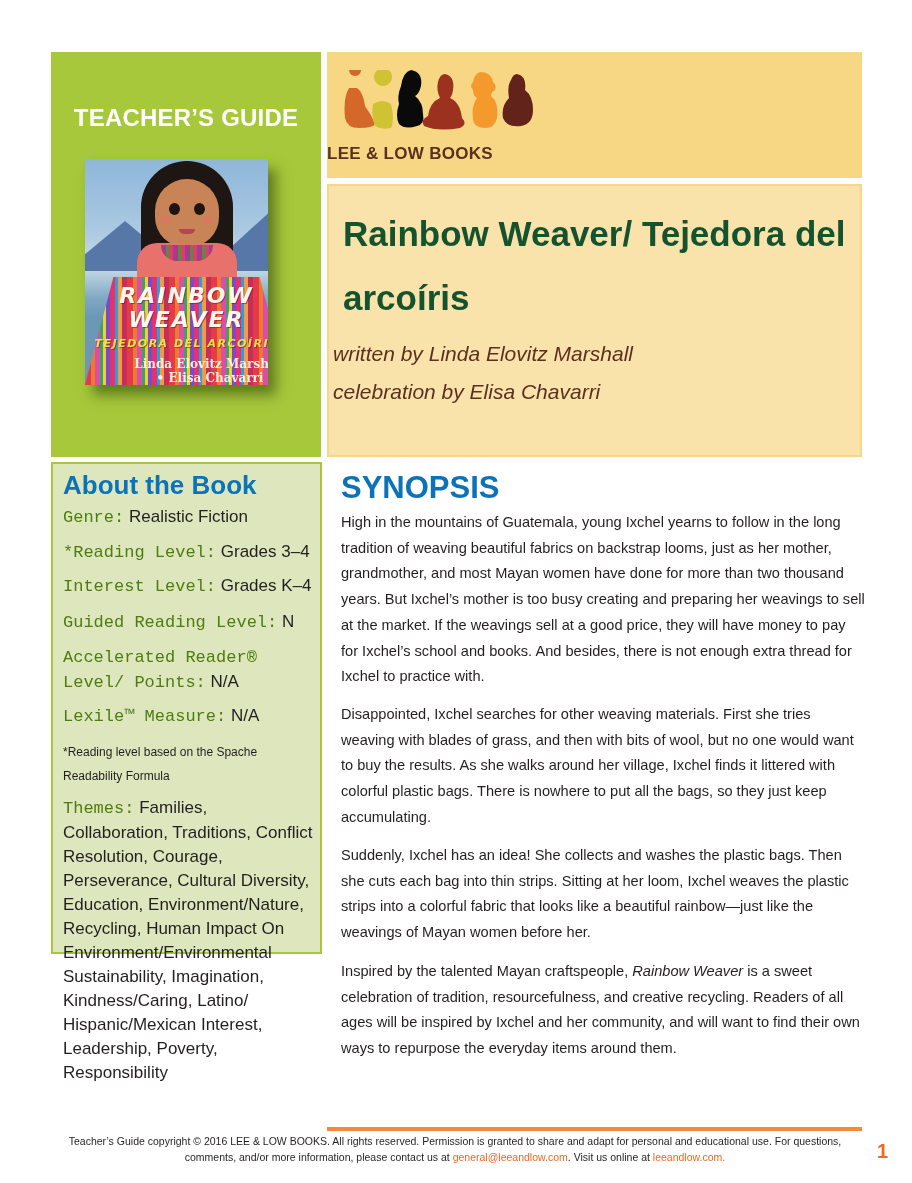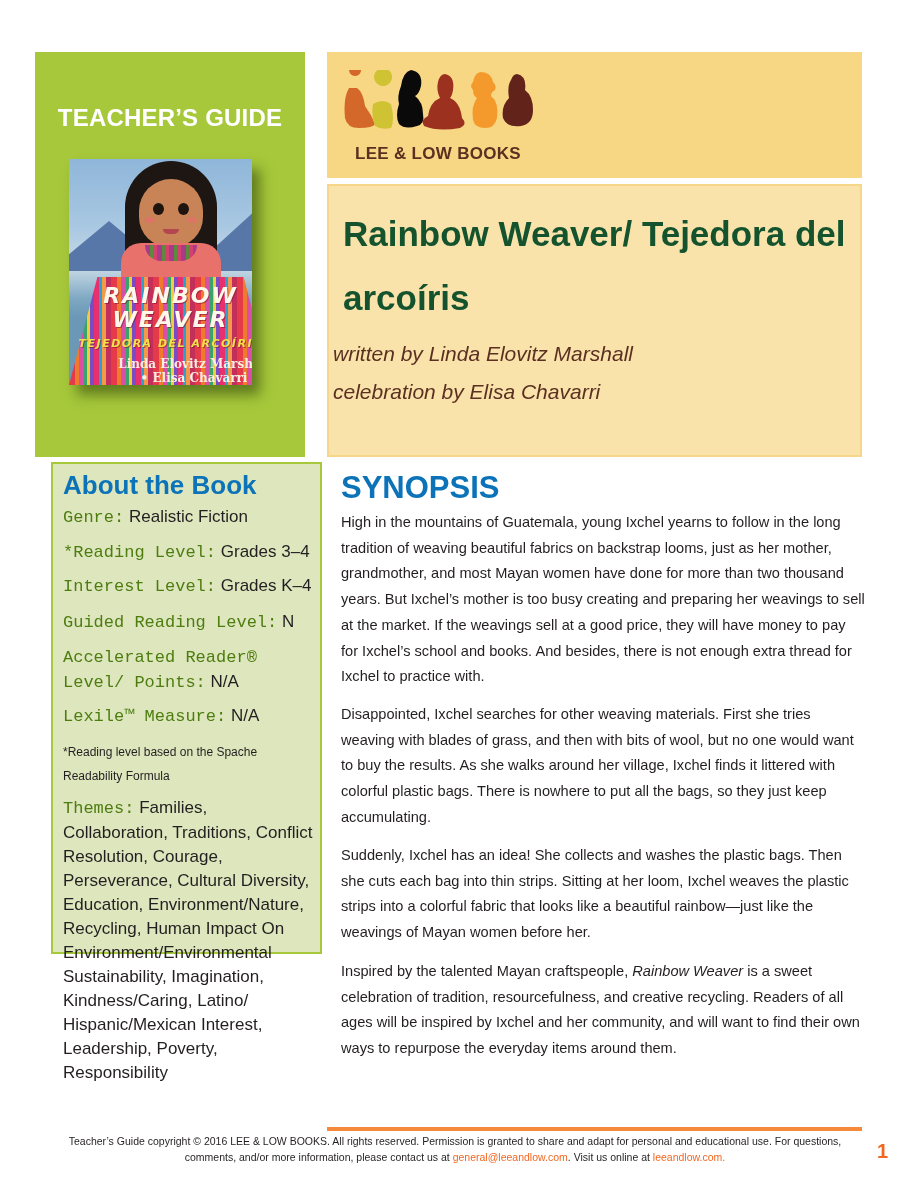--- a/index.html
+++ b/index.html
@@ -5,21 +5,21 @@
     * { margin: 0; padding: 0; box-sizing: border-box; }
     html, body {
       width: 912px; height: 1183px; background: #ffffff;
       font-family: "DejaVu Sans", "Liberation Sans", sans-serif;
       overflow: hidden; position: relative;
     }
     .abs { position: absolute; }
 
     
     #green-panel {
-      left: 35px; top: 52px; width: 270px; height: 405px;
+      left: 51px; top: 52px; width: 270px; height: 405px;
       background: #a6c83a;
     }
     #tg-title {
       left: 0; top: 52px; width: 270px; text-align: center;
       color: #ffffff; font-weight: bold; font-size: 24px; letter-spacing: 0.2px;
       font-family: "Liberation Sans", "DejaVu Sans", sans-serif;
     }
     #cover {
       left: 34px; top: 107px; width: 183px; height: 226px;
       box-shadow: 8px 10px 12px rgba(40,60,10,0.55);
@@ -71,21 +71,21 @@
     #cover-line4 { top: 198px; font-size: 12px; color: #fbeee0; font-style: normal; font-weight: bold;
       font-family: "DejaVu Serif", serif; text-shadow: none; padding-left: 47px; }
 
     
     #logo-band {
       left: 327px; top: 52px; width: 535px; height: 126px;
       background: #f8d784;
     }
     #logo-figs { left: 14px; top: 18px; width: 200px; height: 62px; }
     #logo-text {
-      left: 28px; top: 92px; color: #5b3021; font-weight: bold; font-size: 17px;
+      left: 0; top: 92px; color: #5b3021; font-weight: bold; font-size: 17px;
       letter-spacing: 0.3px; font-family: "Liberation Sans", "DejaVu Sans", sans-serif;
     }
 
     
     #title-box {
       left: 327px; top: 184px; width: 535px; height: 273px;
       background: #f9e3ab; border: 2px solid #f6d689;
     }
     #book-title {
       left: 14px; top: 16px; width: 510px;

